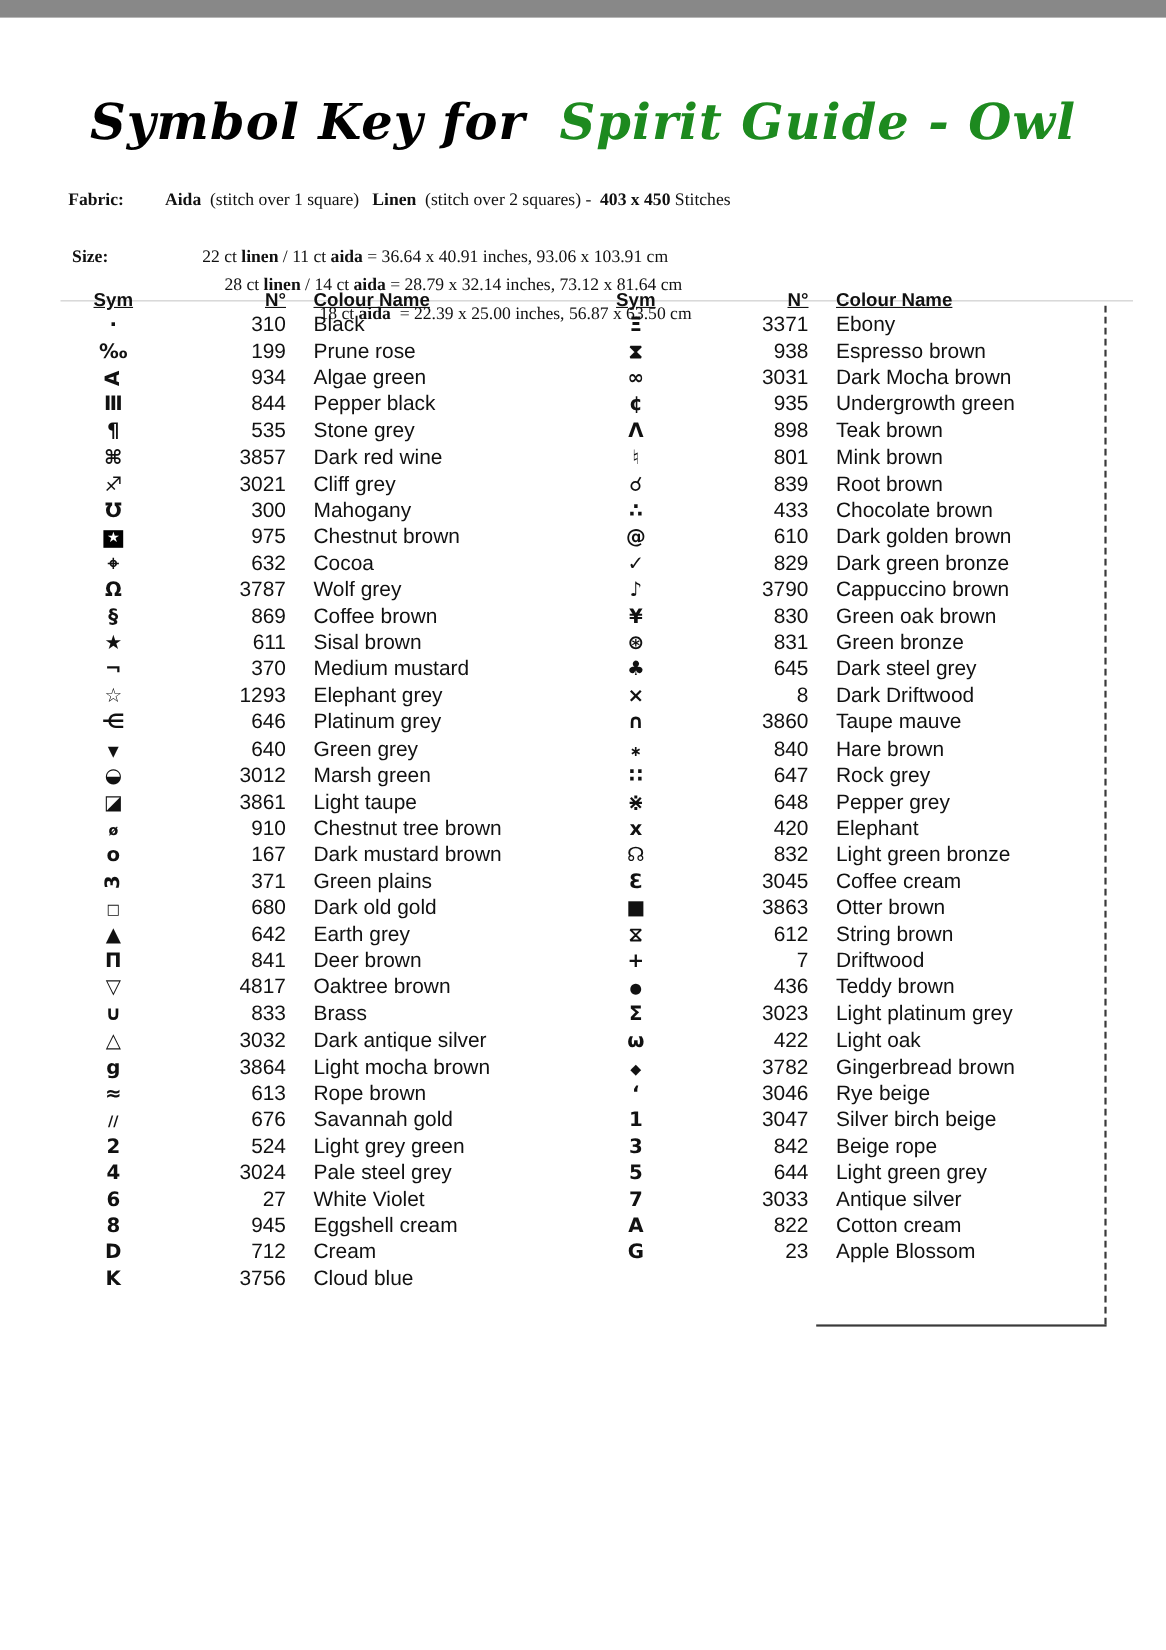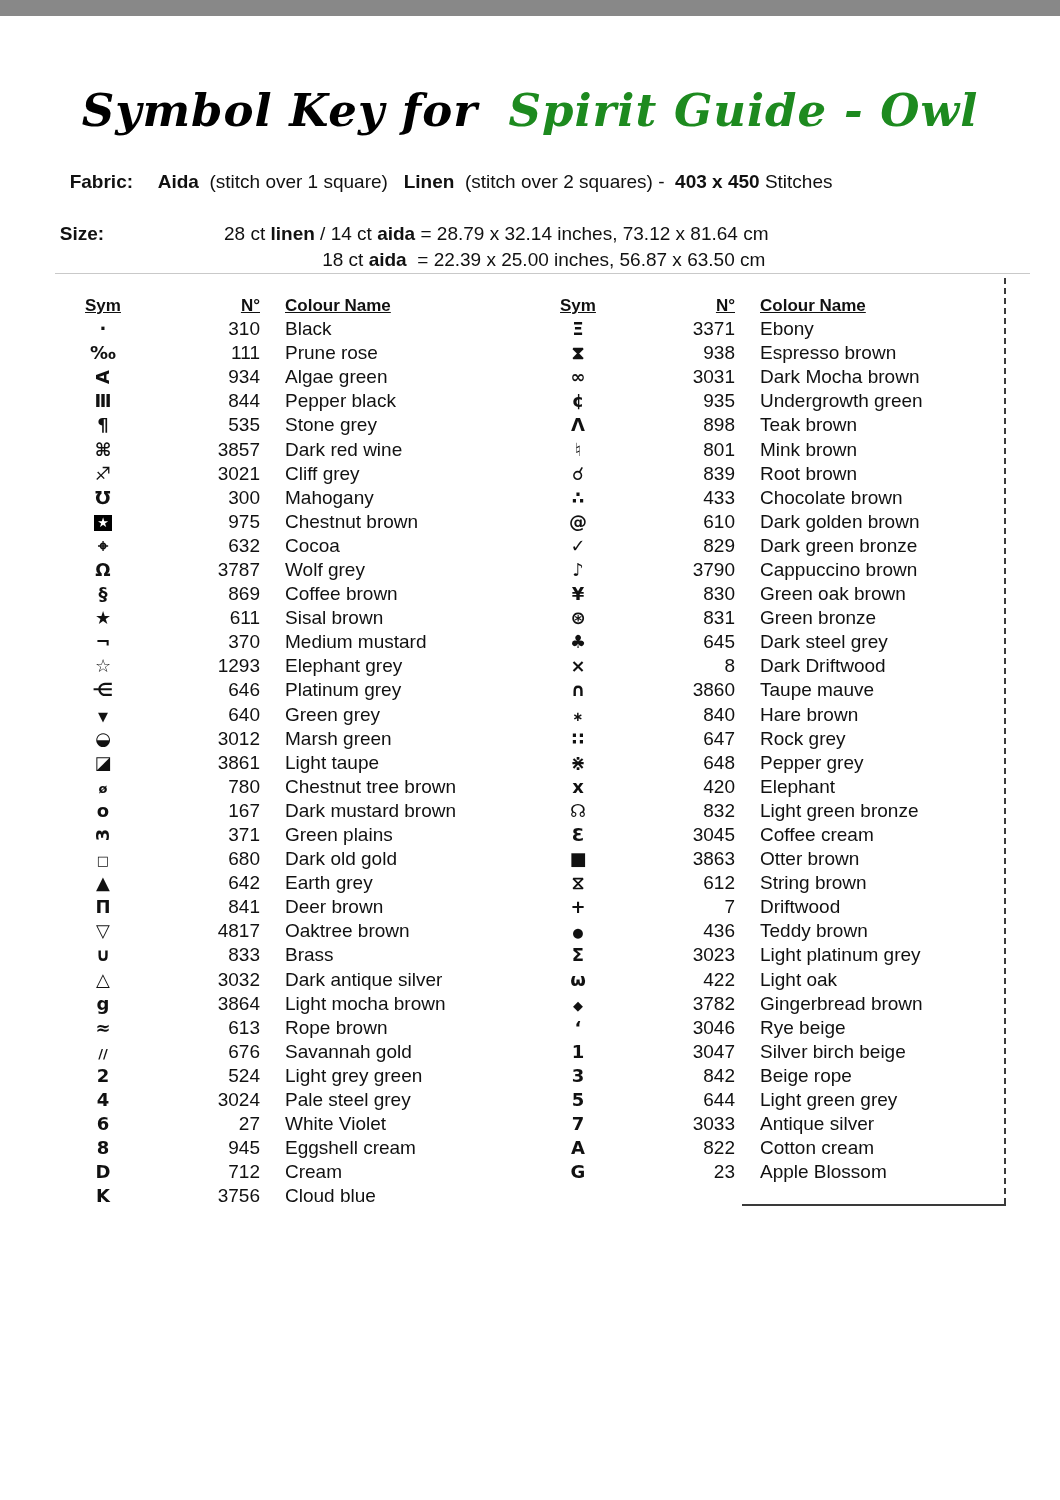--- a/index.html
+++ b/index.html
@@ -8,27 +8,27 @@
     position:relative;width:1060px;height:1500px;margin:16px auto;
     background:#ffffff;overflow:hidden;
     font-family:"Liberation Sans",sans-serif;color:#111;
   }
   .title{
     position:absolute;top:68px;left:0;width:100%;text-align:center;
     font-family:"DejaVu Serif",serif;font-style:italic;font-weight:bold;
     font-size:45px;letter-spacing:1px;white-space:nowrap;
   }
   .title .t2{margin-left:14px;}
-  .headblock{position:absolute;left:38px;top:127px;font-size:19px;line-height:26px;}
+  .headblock{position:absolute;left:38px;top:127px;font-size:16px;line-height:26px;font-family:Liberation Serif, serif;}
   .lbl{display:inline-block;width:88px;font-weight:bold;}
   .seg-b{font-weight:bold;}
   .fabline{white-space:pre-wrap;}
   .sizeline{white-space:pre-wrap;}
   .toprule{position:absolute;left:55px;top:257px;width:975px;height:1px;background:#c9c9c9;}
-  .tablecol{position:absolute;top:279px;width:440px;}
+  .tablecol{position:absolute;top:246px;width:440px;}
   .col-left{left:60px;}
   .col-right{left:535px;}
   .trow,.thead{display:grid;grid-template-columns:86px 114px 1fr;align-items:center;}
   .thead{height:22px;font-size:17px;font-weight:bold;}
   .thead .h{text-decoration:underline;}
   .thead .h-sym{text-align:center;}
   .thead .h-num{text-align:right;}
   .thead .h-name{padding-left:25px;}
   .trow{height:24.1px;}
   .sym{
@@ -53,20 +53,21 @@
     <span class="t1" style="color: rgb(0, 0, 0);">Symbol Key for</span>
     <span class="t2" style="color: rgb(29, 138, 31);">Spirit Guide - Owl</span>
   </div>
 
   <div class="headblock">
     <div class="fabline">
       <span class="lbl">Fabric:</span><span id="fabric-segs"><span class="seg-b">Aida</span><span>  (stitch over 1 square)   </span><span class="seg-b">Linen</span><span>  (stitch over 2 squares) -  </span><span class="seg-b">403 x 450</span><span> Stitches</span></span>
     </div>
     <div id="size-lines" style="position:relative;text-align:center;">
       <span class="lbl" style="position:absolute;left:0;top:0;">Size:</span>
+    <div class="sizeline" style="margin-left: 89px;"><span>22 ct </span><span class="seg-b">linen</span><span> / 11 ct </span><span class="seg-b">aida</span><span> = 36.64 x 40.91 inches, 93.06 x 103.91 cm</span></div>
         <div class="sizeline" style="margin-left: 122px;"><span>28 ct </span><span class="seg-b">linen</span><span> / 14 ct </span><span class="seg-b">aida</span><span> = 28.79 x 32.14 inches, 73.12 x 81.64 cm</span></div>
         <div class="sizeline" style="margin-left: 217px;"><span>18 ct </span><span class="seg-b">aida</span><span>  = 22.39 x 25.00 inches, 56.87 x 63.50 cm</span></div>
       </div>
   </div>
 
   <div class="toprule"></div>
 
   <div class="tablecol col-left">
     <div class="thead">
       <span class="h h-sym">Sym</span>
@@ -74,21 +75,21 @@
       <span class="h h-name">Colour Name</span>
     </div>
     <div id="rows-left">
         <div class="trow">
           <span class="sym"><span>·</span></span>
           <span class="num">310</span>
           <span class="cname">Black</span>
         </div>
         <div class="trow">
           <span class="sym"><span>‰</span></span>
-          <span class="num">111</span>
+          <span class="num">199</span>
           <span class="cname">Prune rose</span>
         </div>
         <div class="trow">
           <span class="sym"><span class="rot">A</span></span>
           <span class="num">934</span>
           <span class="cname">Algae green</span>
         </div>
         <div class="trow">
           <span class="sym"><span>Ⅲ</span></span>
           <span class="num">844</span>
@@ -164,21 +165,21 @@
           <span class="num">3012</span>
           <span class="cname">Marsh green</span>
         </div>
         <div class="trow">
           <span class="sym"><span>◪</span></span>
           <span class="num">3861</span>
           <span class="cname">Light taupe</span>
         </div>
         <div class="trow">
           <span class="sym"><span class="sm">ø</span></span>
-          <span class="num">780</span>
+          <span class="num">910</span>
           <span class="cname">Chestnut tree brown</span>
         </div>
         <div class="trow">
           <span class="sym"><span>o</span></span>
           <span class="num">167</span>
           <span class="cname">Dark mustard brown</span>
         </div>
         <div class="trow">
           <span class="sym"><span class="rot">3</span></span>
           <span class="num">371</span>

